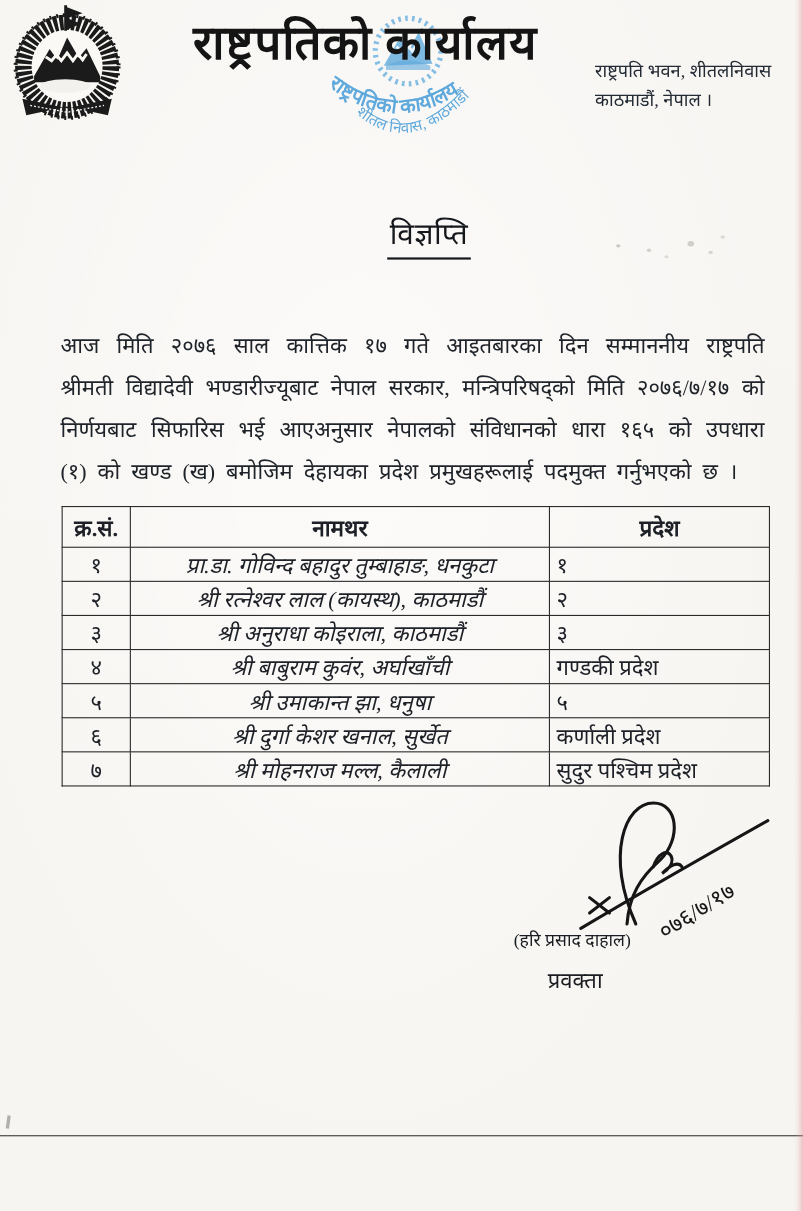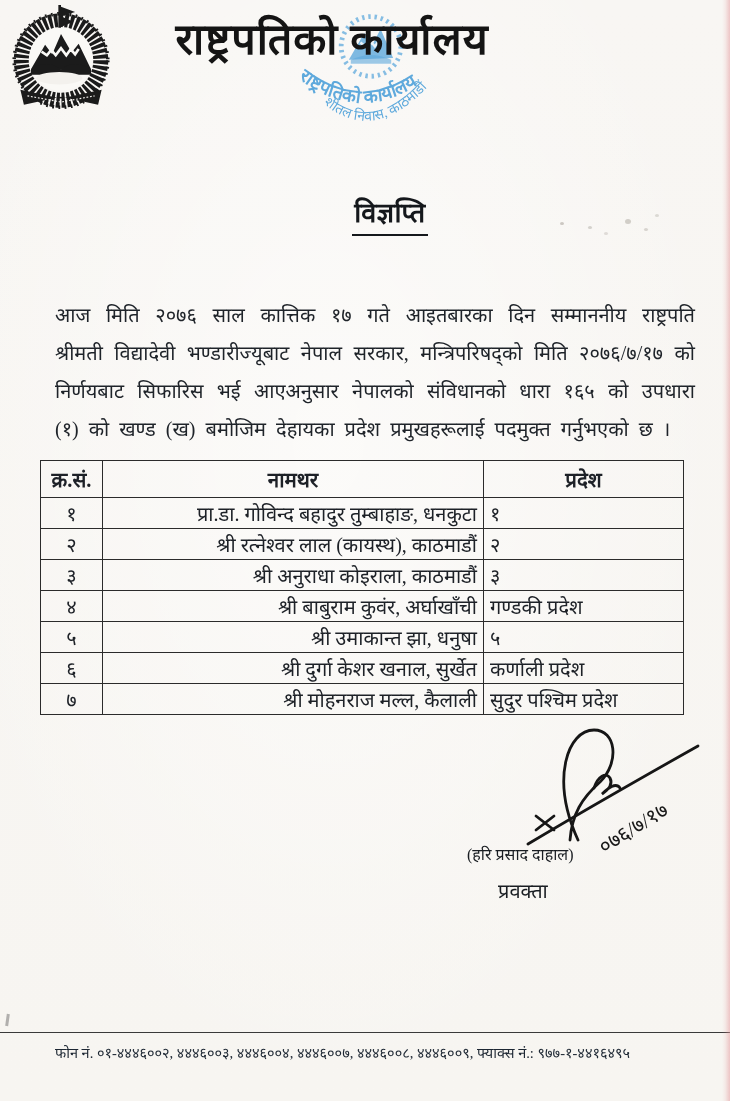--- a/index.html
+++ b/index.html
@@ -38,40 +38,40 @@
     position:absolute;left:122px;top:8px;width:420px;
     font-size:43px;font-weight:bold;color:#141414;text-align:center;
     letter-spacing:1px;white-space:nowrap;
   }
   .address{
     position:absolute;left:541px;top:52px;width:176px;
     font-size:16.5px;line-height:26px;color:#222a33;
   }
   .notice-title-wrap{position:absolute;left:50px;right:0;top:193px;text-align:center;}
   .notice-title{
-    display:inline-block;font-size:27px;font-weight:bold;color:#15181c;
+    display:inline-block;font-size:27px;font-weight:normal;color:#15181c;
     border-bottom:2.5px solid #15181c;padding:0 2px 4px 2px;letter-spacing:.5px;
   }
   .body-para{
     position:absolute;left:55px;top:296px;width:640px;
     font-size:20px;line-height:38px;text-align:justify;
     word-spacing:5px;color:#1e2329;
   }
   table.roster{
-    position:absolute;left:40px;top:460px;width:643px;
+    position:absolute;left:56px;top:460px;width:643px;
     border-collapse:collapse;table-layout:fixed;
     font-size:20px;color:#1d2127;
   }
   table.roster td,table.roster th{
     border:1.6px solid #2b2b2b;padding:0 6px;overflow:hidden;white-space:nowrap;
   }
   table.roster th{height:36px;font-weight:bold;text-align:center;font-size:20.5px;}
   table.roster td{height:30px;}
   td.c-sn{text-align:center;}
-  td.c-name{text-align:right;padding-left:14px;}
+  td.c-name{text-align:center;padding-left:14px;font-style:italic;}
   td.c-prov{text-align:left;padding-left:12px;}
   .signature{position:absolute;left:520px;top:718px;width:185px;height:135px;}
   .sig-name{position:absolute;left:467px;top:843px;width:205px;text-align:left;font-size:16px;color:#191d22;}
   .sig-desig{position:absolute;left:498px;top:877px;width:190px;text-align:left;font-size:20px;color:#191d22;}
   .date-line{position:absolute;left:55px;top:877px;font-size:20.5px;color:#1e2329;white-space:nowrap;}
   .footer-rule{position:absolute;left:0;top:1032px;width:730px;border-top:1.6px solid #3a3a3a;}
   .footer-text{position:absolute;left:55px;top:1042px;width:660px;font-size:14.5px;color:#1d2733;white-space:nowrap;}
 </style>
 </head>
 <body>
@@ -103,20 +103,24 @@
     <text font-size="19" font-weight="bold" fill="#4a9fd9" font-family="Liberation Serif, serif">
       <textPath href="#arc1" startOffset="2">राष्ट्रपतिको कार्यालय</textPath>
     </text>
     <text font-size="14.5" fill="#4a9fd9" font-family="Liberation Serif, serif">
       <textPath href="#arc2" startOffset="2">शीतल निवास, काठमाडौं</textPath>
     </text>
   </svg>
 
   <div class="office-title">राष्ट्रपतिको कार्यालय</div>
 
+  <div class="address">
+    <div>राष्ट्रपति भवन, शीतलनिवास</div>
+    <div>काठमाडौं, नेपाल ।</div>
+  </div>
 
   <div class="notice-title-wrap">
     <span class="notice-title">विज्ञप्ति</span>
   </div>
   <div class="smudge"></div>
 
   <div class="body-para">आज मिति २०७६ साल कात्तिक १७ गते आइतबारका दिन सम्माननीय राष्ट्रपति श्रीमती विद्यादेवी भण्डारीज्यूबाट नेपाल सरकार, मन्त्रिपरिषद्को मिति २०७६/७/१७ को निर्णयबाट सिफारिस भई आएअनुसार नेपालको संविधानको धारा १६५ को उपधारा (१) को खण्ड (ख) बमोजिम देहायका प्रदेश प्रमुखहरूलाई पदमुक्त गर्नुभएको छ ।</div>
 
   <table class="roster">
     <colgroup>
@@ -176,17 +180,16 @@
       <path d="M 16,98 L 34,112 M 34,98 L 16,112"></path>
     </g>
     <text x="68" y="120" transform="rotate(-32 105 100)" font-size="21" fill="#181818" font-family="Liberation Serif, serif">०७६/७/१७</text>
   </svg>
 
   <div class="sig-name">(हरि प्रसाद दाहाल)</div>
   <div class="sig-desig">प्रवक्ता</div>
 
 
   <div class="footer-rule"></div>
-  <div class="footer-text">फोन नं. ०१-४४४६००२, ४४४६००३, ४४४६००४, ४४४६००७, ४४४६००८, ४४४६००९, फ्याक्स नं.: ९७७-१-४४१६४९५</div>
 
   <div class="scan-edge-right"></div>
   <div class="scan-mark-bl"></div>
 </div>
 
 </body></html>

